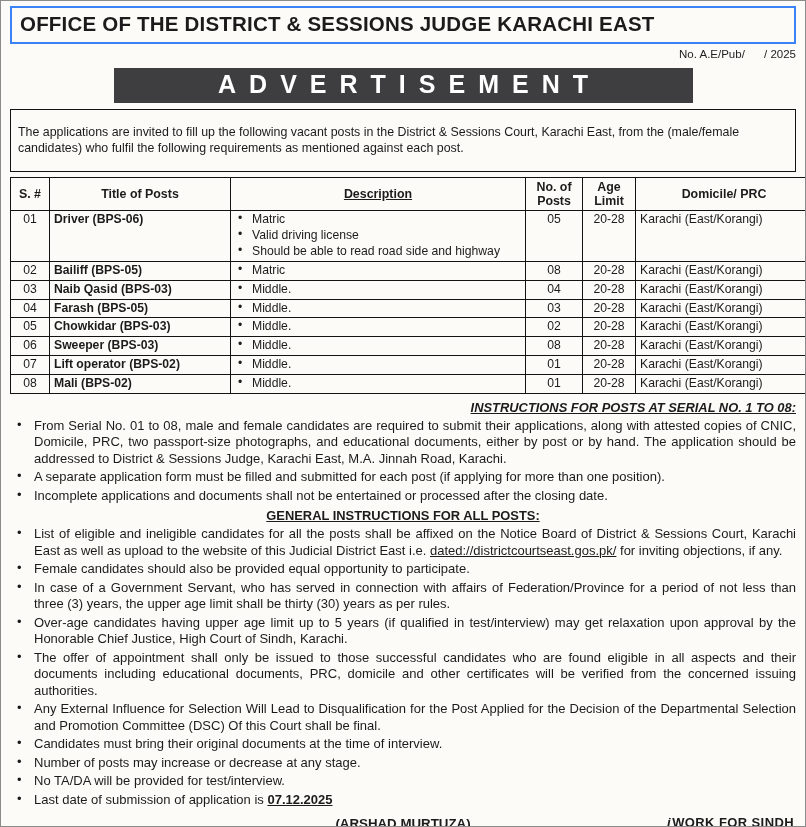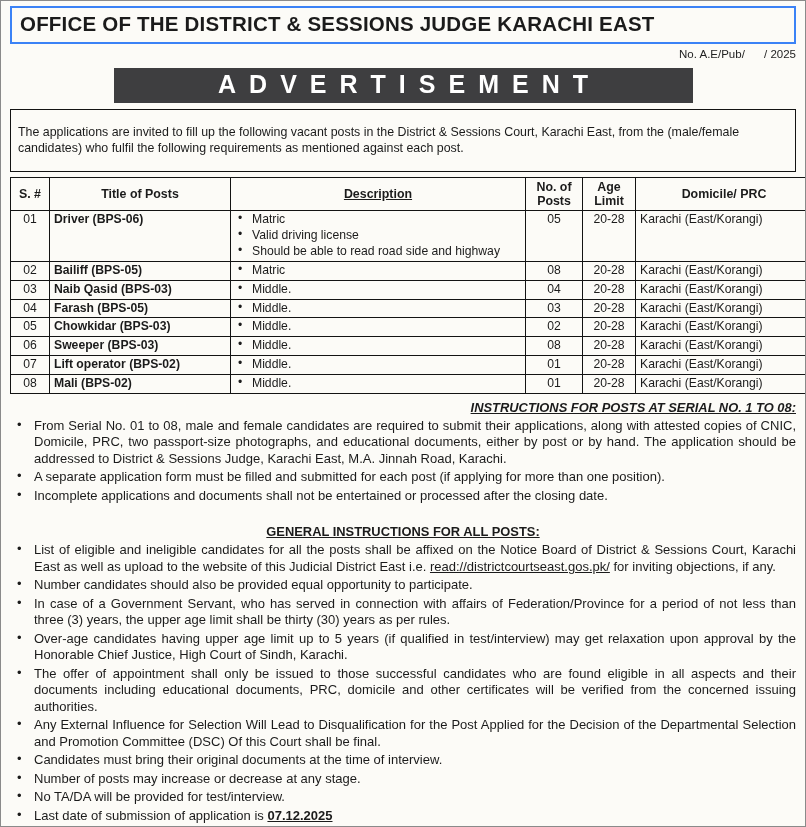--- a/index.html
+++ b/index.html
@@ -25,21 +25,21 @@
   .posts th,.posts td{border:1.5px solid #131313;padding:1px 4px;font-size:12.2px;vertical-align:top;line-height:1.3;}
   .posts th{text-align:center;font-weight:bold;font-size:12.4px;vertical-align:middle;line-height:1.15;padding:2px 2px;}
   .w-sno{width:34px;}.w-title{width:176px;}.w-desc{width:290px;text-decoration:underline;}.w-posts{width:52px;}.w-age{width:48px;}.w-dom{width:172px;}
   .cell-c{text-align:center;}
   .cell-title{font-weight:bold;padding-left:8px;}
   .desc-cell{padding-left:5px;}
   .cell-dom{padding-left:7px;}
   .b{position:relative;padding-left:17px;}
   .b::before{content:"\2022";position:absolute;left:3px;top:-1px;}
   .sec-h1{margin-top:6px;text-align:right;font-size:12.9px;font-weight:bold;font-style:italic;text-decoration:underline;}
-  .sec-h2{margin-top:20px;text-align:center;font-size:12.9px;font-weight:bold;text-decoration:underline;}
+  .sec-h2{margin-top:4px;text-align:center;font-size:12.9px;font-weight:bold;text-decoration:underline;}
   .list{margin-top:3px;}
   .li{position:relative;padding-left:24px;margin-bottom:2px;font-size:13px;line-height:1.27;text-align:justify;}
   .li::before{content:"\2022";position:absolute;left:7px;top:-1px;}
   .link{text-decoration:underline;}
   .date{font-weight:bold;text-decoration:underline;}
   .sig-row{display:grid;grid-template-columns:1fr auto 1fr;align-items:start;margin-top:7px;}
   .signature{text-align:center;font-weight:bold;font-size:13.3px;line-height:1.35;}
   .logo-top{justify-self:end;text-align:center;font-size:10px;line-height:1.25;padding-right:2px;}
   .logo-name{font-weight:bold;font-size:13px;letter-spacing:0.4px;}
   .logo-i{font-style:italic;margin-right:1px;}
@@ -161,22 +161,22 @@
 
 <div class="sec-h1">INSTRUCTIONS FOR POSTS AT SERIAL NO. 1 TO 08:</div>
 <div class="list">
   <div class="li">From Serial No. 01 to 08, male and female candidates are required to submit their applications, along with attested copies of CNIC, Domicile, PRC, two passport-size photographs, and educational documents, either by post or by hand. The application should be addressed to District &amp; Sessions Judge, Karachi East, M.A. Jinnah Road, Karachi.</div>
   <div class="li">A separate application form must be filled and submitted for each post (if applying for more than one position).</div>
   <div class="li">Incomplete applications and documents shall not be entertained or processed after the closing date.</div>
 </div>
 
 <div class="sec-h2">GENERAL INSTRUCTIONS FOR ALL POSTS:</div>
 <div class="list">
-  <div class="li"><span>List of eligible and ineligible candidates for all the posts shall be affixed on the Notice Board of District &amp; Sessions Court, Karachi East as well as upload to the website of this Judicial District East i.e. </span><span class="link">read://districtcourtseast.gos.pk/</span><span> for inviting objections, if any.</span></div>
-  <div class="li">Number candidates should also be provided equal opportunity to participate.</div>
+  <div class="li"><span>List of eligible and ineligible candidates for all the posts shall be affixed on the Notice Board of District &amp; Sessions Court, Karachi East as well as upload to the website of this Judicial District East i.e. </span><span class="link">dated://districtcourtseast.gos.pk/</span><span> for inviting objections, if any.</span></div>
+  <div class="li">Female candidates should also be provided equal opportunity to participate.</div>
   <div class="li">In case of a Government Servant, who has served in connection with affairs of Federation/Province for a period of not less than three (3) years, the upper age limit shall be thirty (30) years as per rules.</div>
   <div class="li">Over-age candidates having upper age limit up to 5 years (if qualified in test/interview) may get relaxation upon approval by the Honorable Chief Justice, High Court of Sindh, Karachi.</div>
   <div class="li">The offer of appointment shall only be issued to those successful candidates who are found eligible in all aspects and their documents including educational documents, PRC, domicile and other certificates will be verified from the concerned issuing authorities.</div>
   <div class="li">Any External Influence for Selection Will Lead to Disqualification for the Post Applied for the Decision of the Departmental Selection and Promotion Committee (DSC) Of this Court shall be final.</div>
   <div class="li">Candidates must bring their original documents at the time of interview.</div>
   <div class="li">Number of posts may increase or decrease at any stage.</div>
   <div class="li">No TA/DA will be provided for test/interview.</div>
   <div class="li"><span>Last date of submission of application is </span><span class="date">07.12.2025</span></div>
 </div>
 

